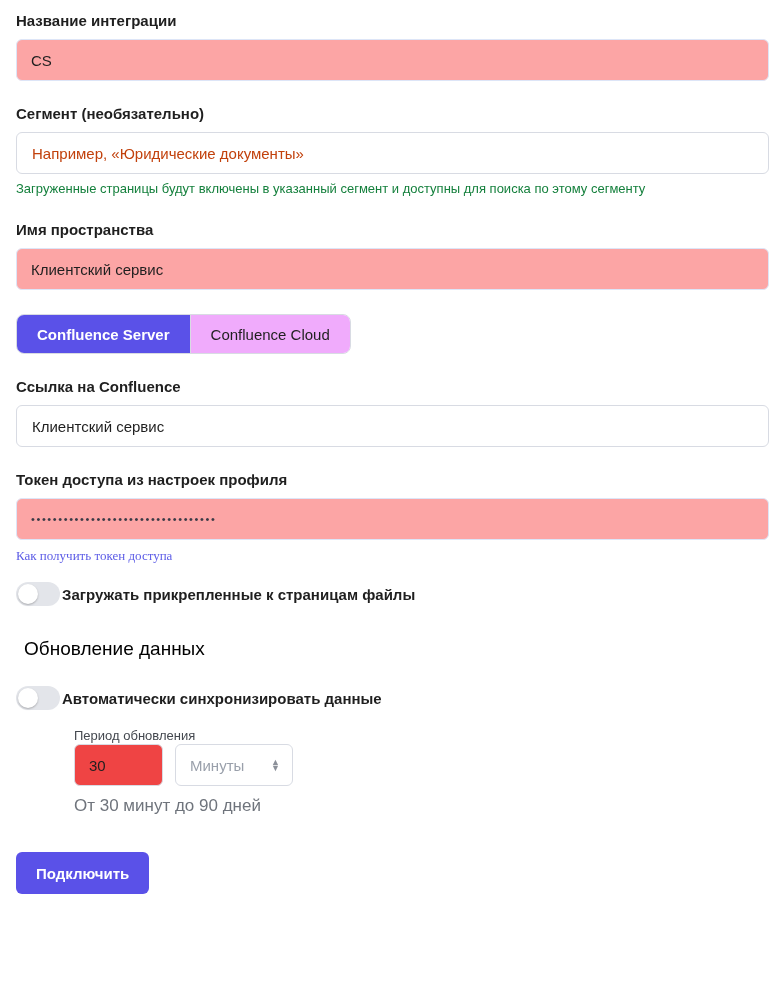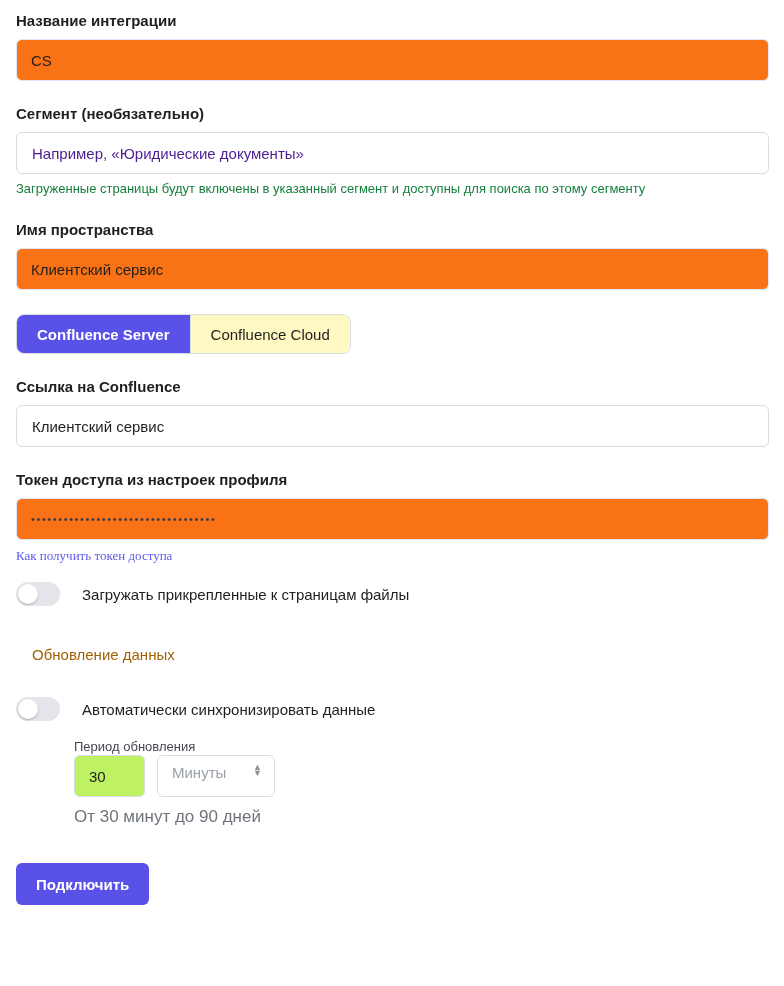--- a/index.html
+++ b/index.html
@@ -33,26 +33,26 @@
     border: 1px solid #d8dbe3;
     border-radius: 6px;
     background: #ffffff;
     display: flex;
     align-items: center;
     padding: 0 15px;
     font-size: 15px;
     color: #1f1f1f;
   }
   .input.filled {
-    background: #f97316;
+    background: #fca5a5;
     border-color: #dde5f7;
     padding-left: 14px;
   }
   .input.placeholder {
-    color: #4c1d95;
+    color: #c2410c;
   }
   .hint {
     font-size: 13px;
     color: #15803d;
     margin: 7px 0 0 0;
     line-height: 16px;
   }
   .link {
     font-size: 13px;
     color: #5b5be6;
@@ -72,21 +72,21 @@
     overflow: hidden;
     border: 1px solid #d8dbe3;
     height: 38px;
   }
   .tab {
     display: flex;
     align-items: center;
     justify-content: center;
     font-size: 15px;
     padding: 0 20px;
-    background: #fef9c3;
+    background: #f0abfc;
     color: #1f1f1f;
     cursor: pointer;
     box-sizing: border-box;
     height: 100%;
   }
   .tab.active {
     background: #5a51e8;
     color: #ffffff;
     font-weight: bold;
   }
@@ -99,21 +99,22 @@
     font-size: 11px;
     letter-spacing: 1.6px;
     color: #3a3a46;
     line-height: 1;
   }
 
   
   .toggle-row {
     display: flex;
     align-items: center;
-    gap: 22px;
+    gap: 2px;
+    font-weight: bold;
   }
   .toggle {
     width: 44px;
     height: 24px;
     border-radius: 12px;
     background: #e3e5ea;
     position: relative;
     flex: none;
     cursor: pointer;
   }
@@ -126,62 +127,62 @@
     border-radius: 50%;
     background: #ffffff;
     box-shadow: 0 1px 2px rgba(0,0,0,0.25);
   }
   .toggle-label {
     font-size: 15px;
     color: #1f1f1f;
   }
 
   .section-title {
-    font-size: 15px;
-    color: #a16207;
-    margin: 16px;
+    font-size: 19px;
+    color: #000000;
+    margin: 8px;
   }
 
   .indent {
     margin-left: 58px;
   }
   .sub-label {
     font-size: 13px;
     color: #44484f;
     margin: 0 0 1px 0;
   }
   .period-row {
     display: flex;
     align-items: center;
     gap: 12px;
   }
   .num-input {
     box-sizing: border-box;
-    width: 71px;
+    width: 89px;
     height: 42px;
     border: 1px solid #d8dbe3;
     border-radius: 6px;
-    background: #bef264;
+    background: #ef4444;
     display: flex;
     align-items: center;
     padding: 0 14px;
     font-size: 15px;
     color: #1f1f1f;
   }
   .select {
     box-sizing: border-box;
     width: 118px;
     height: 42px;
     border: 1px solid #d8dbe3;
     border-radius: 6px;
     background: #ffffff;
     display: flex;
-    align-items: flex-start;
+    align-items: center;
     justify-content: space-between;
-    padding: 8px 12px 0 14px;
+    padding: 0 12px 0 14px;
     font-size: 15px;
     color: #9aa0ab;
     cursor: pointer;
   }
   .stepper {
     display: flex;
     flex-direction: column;
     line-height: 6px;
     color: #8b9099;
     font-size: 9px;

